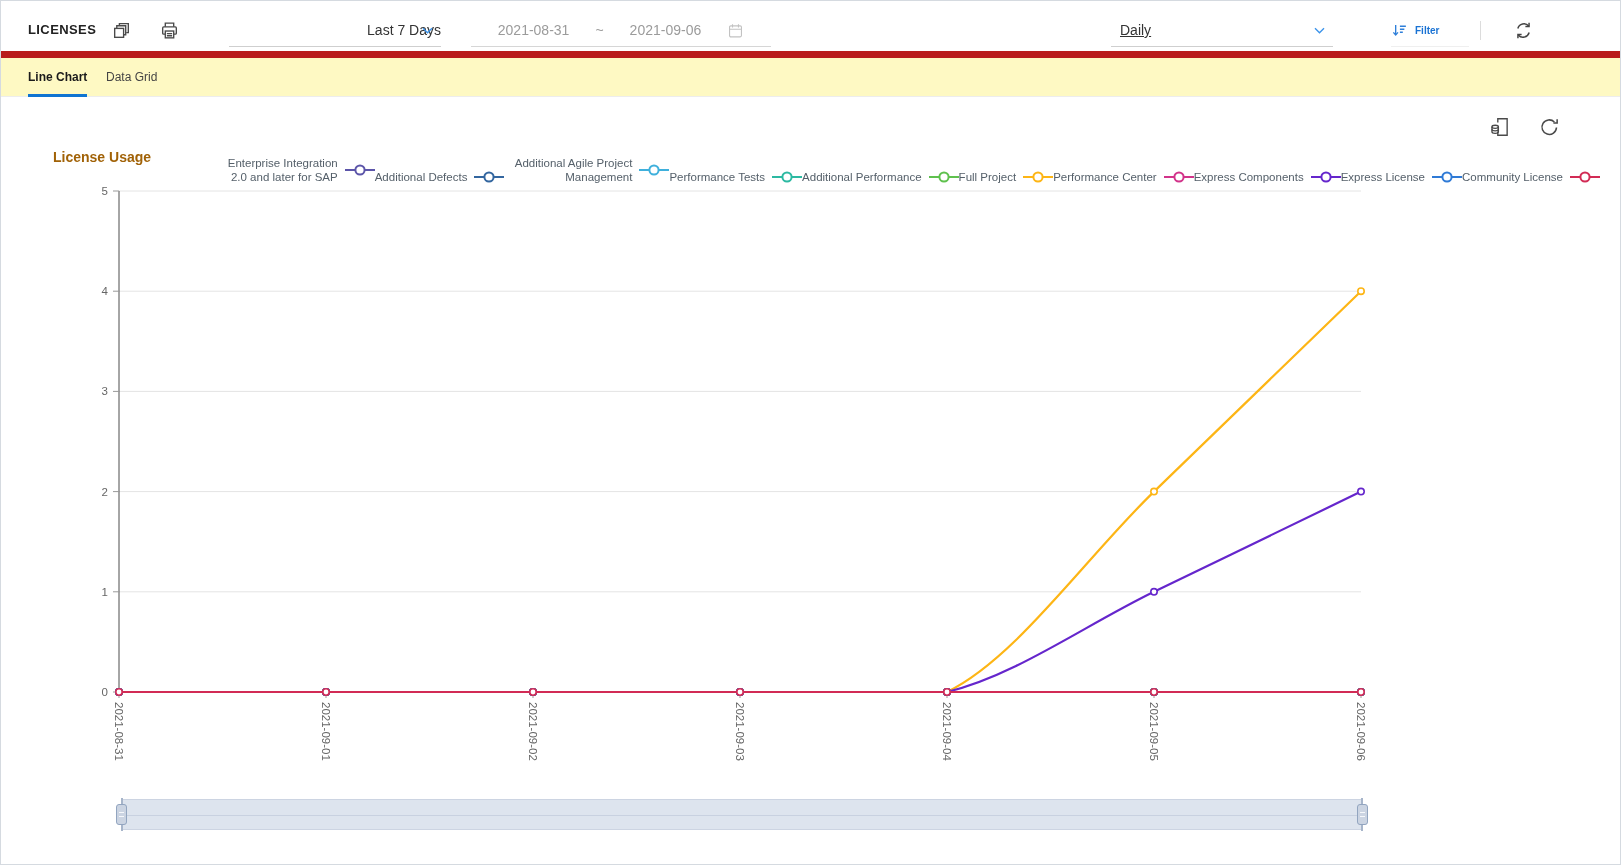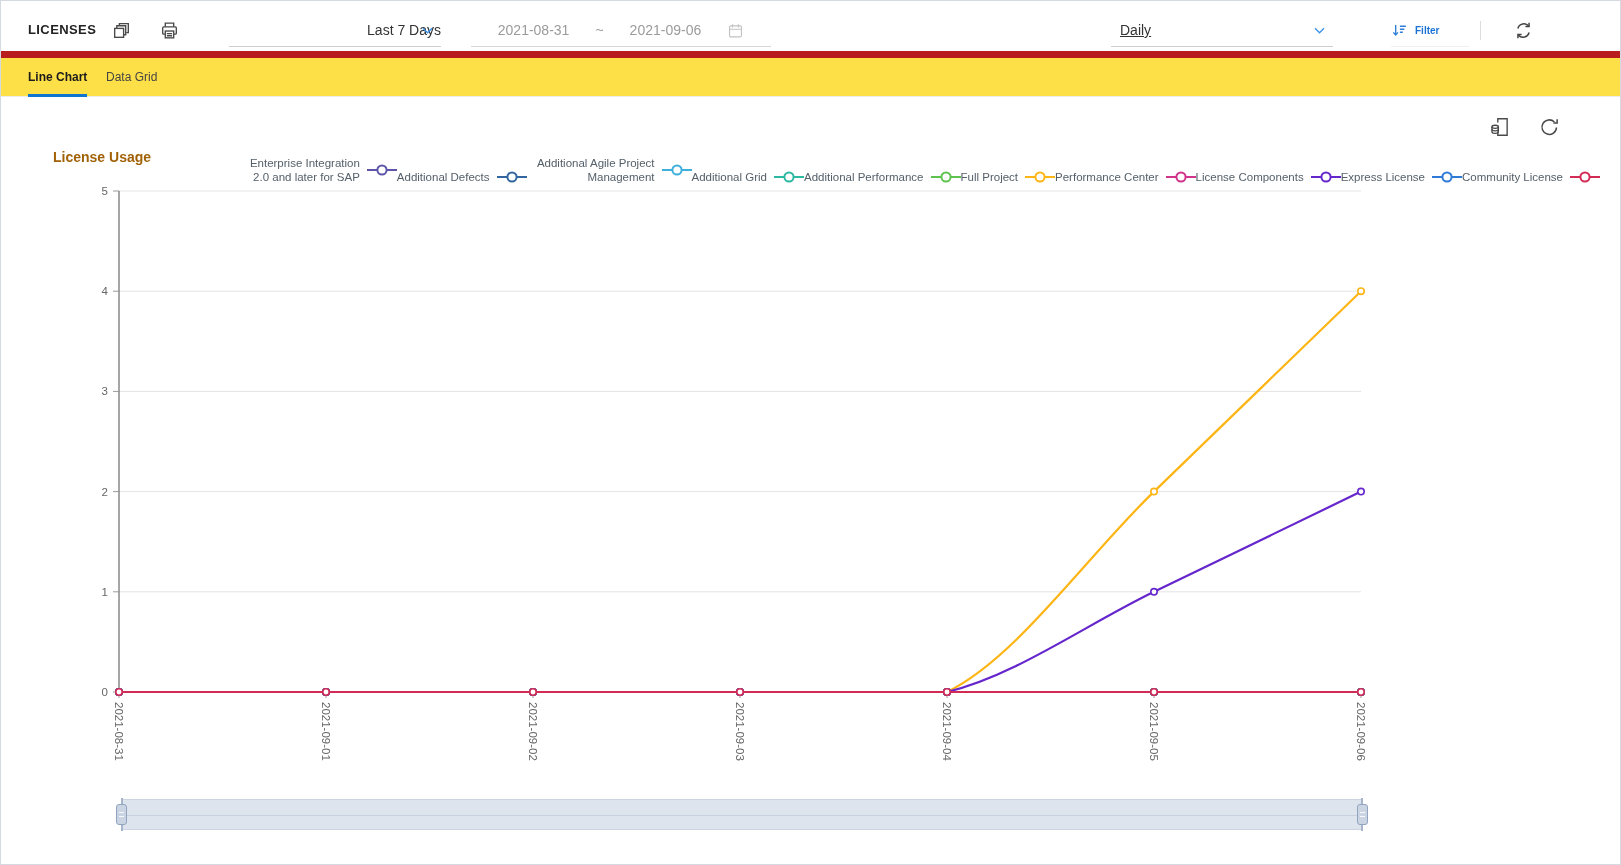--- a/index.html
+++ b/index.html
@@ -20,21 +20,21 @@
                display:flex; align-items:center; font-size:14px; color:#333; cursor:pointer; }
   .sel-field .chev { position:absolute; right:6px; top:9px; }
   .dates-field { position:absolute; left:470px; top:13px; width:300px; height:33px;
                  border-bottom:1px solid #d6d6d6; display:flex; align-items:center;
                  justify-content:center; gap:26px; font-size:14px; color:#9b9b9b; }
   .filter-btn { position:absolute; left:1390px; top:13px; height:33px; width:78px;
                 display:flex; align-items:center; gap:7px; color:#1a73d4; font-size:10px;
                 font-weight:600; cursor:pointer; border-bottom:1px solid #efefef; }
   .tb-sep { position:absolute; left:1479px; top:20px; width:1px; height:19px; background:#dcdcdc; }
   
-  .tabs { position:absolute; left:0; top:57px; right:0; height:39px; background:#fde047;
+  .tabs { position:absolute; left:0; top:57px; right:0; height:39px; background:#fef9c3;
           border-bottom:1px solid #ededed; }
   .tab { position:absolute; top:0; height:100%; display:flex; align-items:center;
          font-size:12px; color:#444; cursor:pointer; }
   .tab.active { color:#1b1b1b; font-weight:600; }
   .tab.active::after { content:""; position:absolute; left:0; right:0; bottom:-1px;
                        height:3px; background:#0f74d2; }
   
   .panel { position:absolute; left:0; top:96px; right:0; bottom:0; background:#fff; }
   .panel-icon { position:absolute; top:19px; width:26px; height:26px; display:flex;
                 align-items:center; justify-content:center; cursor:pointer; }
@@ -311,21 +311,21 @@
           </svg>
         </div>
         <div class="legend-row">
           <span class="legend-label">Additional Agile Project Management</span>
           <svg width="30" height="14">
             <line x1="0" x2="30" y1="7" y2="7" stroke="#3fb0dc" stroke-width="2"></line>
             <circle cx="15" cy="7" r="4.6" fill="#fff" stroke="#3fb0dc" stroke-width="2"></circle>
           </svg>
         </div>
         <div class="legend-row">
-          <span class="legend-label">Additional Grid</span>
+          <span class="legend-label">Performance Tests</span>
           <svg width="30" height="14">
             <line x1="0" x2="30" y1="7" y2="7" stroke="#2cb9a2" stroke-width="2"></line>
             <circle cx="15" cy="7" r="4.6" fill="#fff" stroke="#2cb9a2" stroke-width="2"></circle>
           </svg>
         </div>
         <div class="legend-row">
           <span class="legend-label">Additional Performance</span>
           <svg width="30" height="14">
             <line x1="0" x2="30" y1="7" y2="7" stroke="#5fc14e" stroke-width="2"></line>
             <circle cx="15" cy="7" r="4.6" fill="#fff" stroke="#5fc14e" stroke-width="2"></circle>
@@ -339,21 +339,21 @@
           </svg>
         </div>
         <div class="legend-row">
           <span class="legend-label">Performance Center</span>
           <svg width="30" height="14">
             <line x1="0" x2="30" y1="7" y2="7" stroke="#d2338a" stroke-width="2"></line>
             <circle cx="15" cy="7" r="4.6" fill="#fff" stroke="#d2338a" stroke-width="2"></circle>
           </svg>
         </div>
         <div class="legend-row">
-          <span class="legend-label">License Components</span>
+          <span class="legend-label">Express Components</span>
           <svg width="30" height="14">
             <line x1="0" x2="30" y1="7" y2="7" stroke="#6526cc" stroke-width="2"></line>
             <circle cx="15" cy="7" r="4.6" fill="#fff" stroke="#6526cc" stroke-width="2"></circle>
           </svg>
         </div>
         <div class="legend-row">
           <span class="legend-label">Express License</span>
           <svg width="30" height="14">
             <line x1="0" x2="30" y1="7" y2="7" stroke="#2f7ad6" stroke-width="2"></line>
             <circle cx="15" cy="7" r="4.6" fill="#fff" stroke="#2f7ad6" stroke-width="2"></circle>

